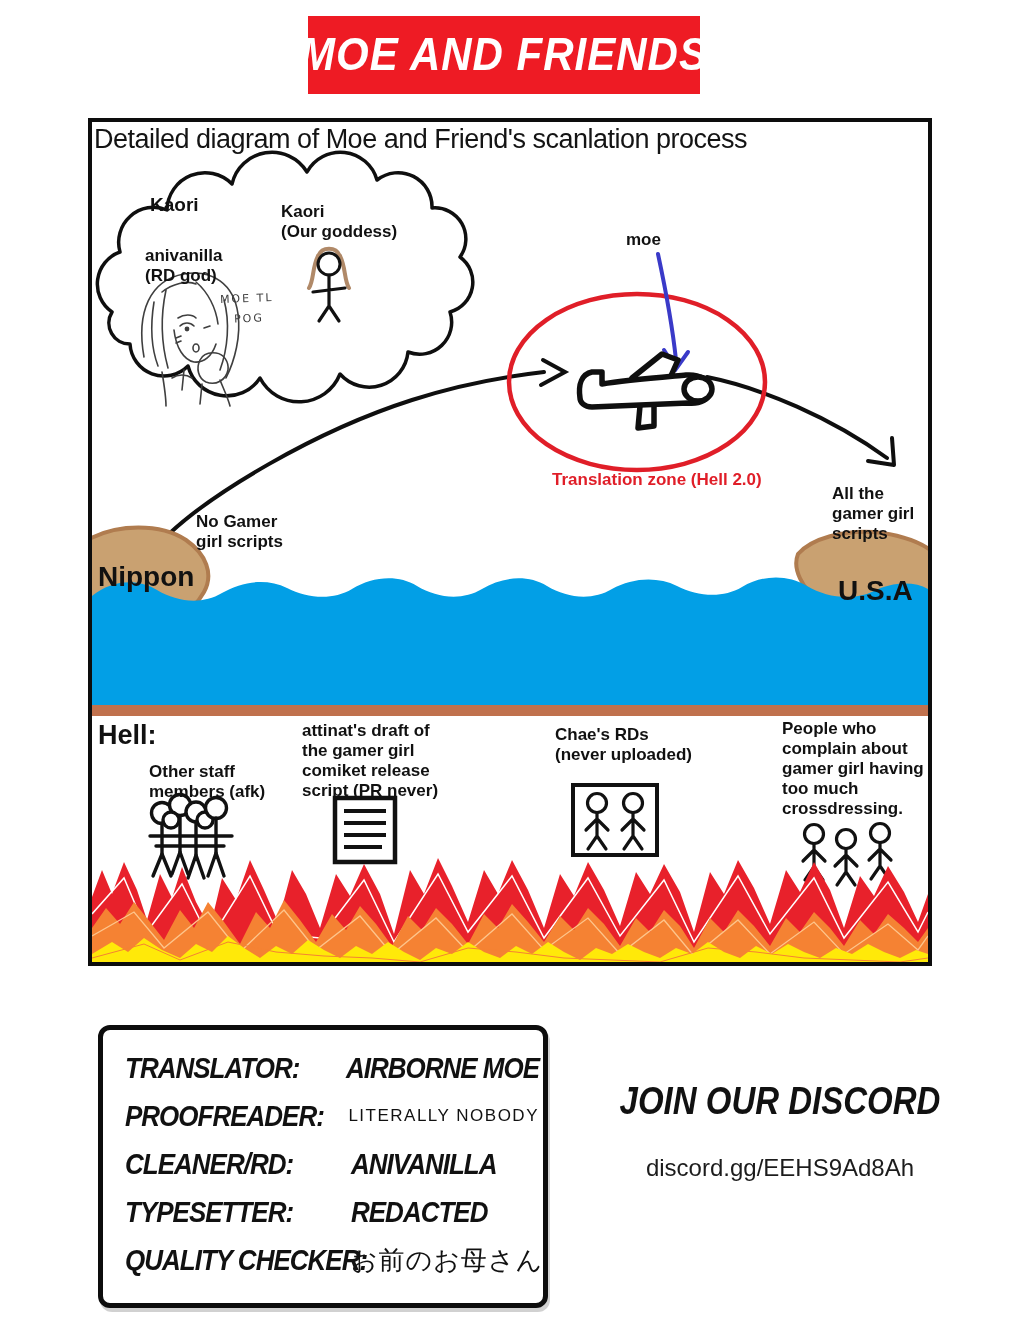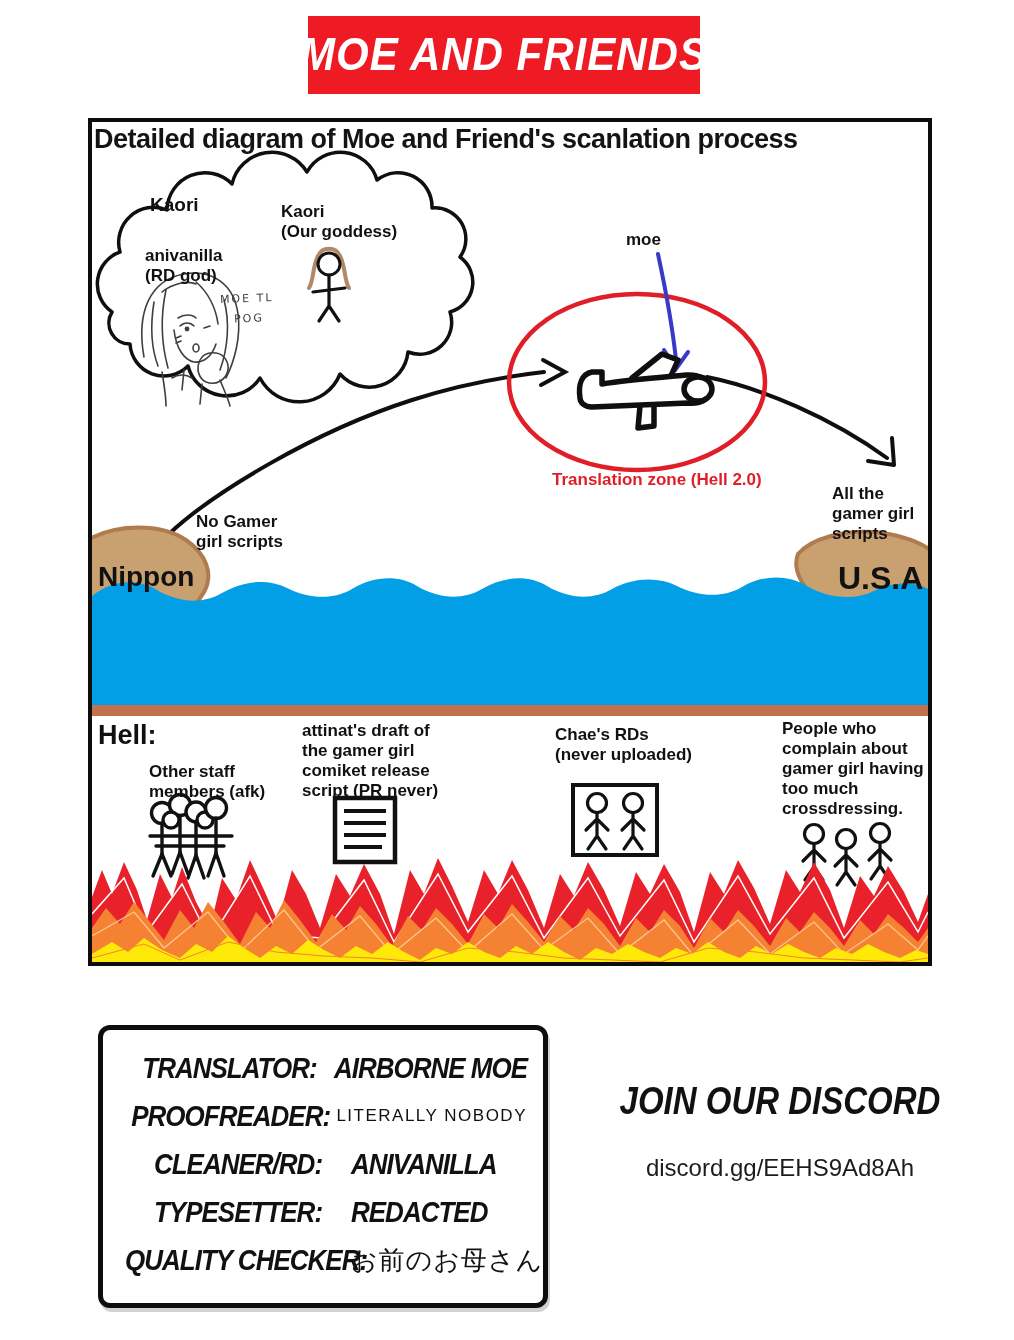--- a/index.html
+++ b/index.html
@@ -10,30 +10,30 @@
   .banner{position:absolute;left:308px;top:16px;width:392px;height:78px;
           background:var(--banner-red,#EE1B24);display:flex;align-items:center;justify-content:center;}
   .banner .t{color:#fff;font-size:42px;font-weight:700;font-style:italic;
              letter-spacing:1px;transform:scaleY(1.08);white-space:nowrap;}
 
   
   .dbox{position:absolute;left:88px;top:118px;width:844px;height:848px;
         box-sizing:border-box;border:4px solid #0d0d0d;background:#fff;}
   .dbox svg{position:absolute;left:0;top:0;}
   .lbl{position:absolute;font-weight:700;line-height:1.18;white-space:pre-line;}
-  .dtitle{position:absolute;left:2px;top:2px;font-size:27px;font-weight:700;letter-spacing:-0.5px;color:#141414;}
+  .dtitle{position:absolute;left:2px;top:2px;font-size:27px;font-weight:400;letter-spacing:-0.5px;color:#141414;}
   .sz19{font-size:19px;} .sz17{font-size:17px;} .big{font-size:28px;letter-spacing:0;}
   .red{color:var(--accent-red,#E01E28);}
   .hand{position:absolute;font-family:"DejaVu Sans",sans-serif;font-size:11px;
         letter-spacing:2px;color:#3c3c3c;transform:rotate(-2deg);font-weight:400;}
 
   
   .cbox{position:absolute;left:98px;top:1025px;width:450px;height:283px;box-sizing:border-box;
         border:5px solid #0d0d0d;border-radius:12px;background:#fff;
-        box-shadow:2px 4px 0 rgba(0,0,0,0.18);padding:21px 16px 0 22px;text-align:center;}
+        box-shadow:2px 4px 0 rgba(0,0,0,0.18);padding:21px 4px 0 22px;}
   .crow{display:flex;height:34px;margin-bottom:14px;align-items:center;}
   .crole{width:226px;font-weight:700;font-style:italic;font-size:26px;letter-spacing:-1px;
          transform:scaleY(1.1);white-space:nowrap;}
   .cname{font-weight:700;font-style:italic;font-size:26px;letter-spacing:-1px;
          transform:scaleY(1.1);white-space:nowrap;}
   .cname.small{font-size:17px;font-weight:400;font-style:normal;letter-spacing:1.5px;transform:none;}
   .cname.jp{font-weight:400;font-style:normal;font-size:26px;letter-spacing:1px;transform:none;}
 
   
   .discord{position:absolute;left:615px;top:1082px;width:330px;text-align:center;}
@@ -200,21 +200,21 @@
     <div class="lbl sz17" style="left:534px;top:108px;">moe</div>
     <div class="lbl sz17 red" style="left:440px;top:348px;margin-left:20px;">Translation zone (Hell 2.0)</div>
 
     <div class="lbl sz17" style="left:104px;top:390px;">No Gamer
 girl scripts</div>
     <div class="lbl sz17" style="left:740px;top:362px;">All the
 gamer girl
 scripts</div>
 
     <div class="lbl big" style="left:6px;top:438px;">Nippon</div>
-    <div class="lbl big" style="left:746px;top:438px;font-size:32px;">U.S.A</div>
+    <div class="lbl big" style="left:746px;top:452px;font-size:28px;">U.S.A</div>
 
     <div class="lbl big" style="left:6px;top:598px;font-size:27px;">Hell:</div>
     <div class="lbl sz17" style="left:57px;top:640px;">Other staff
 members (afk)</div>
     <div class="lbl sz17" style="left:210px;top:599px;">attinat's draft of
 the gamer girl
 comiket release
 script  (PR never)</div>
     <div class="lbl sz17" style="left:463px;top:603px;">Chae's RDs
 (never uploaded)</div>

